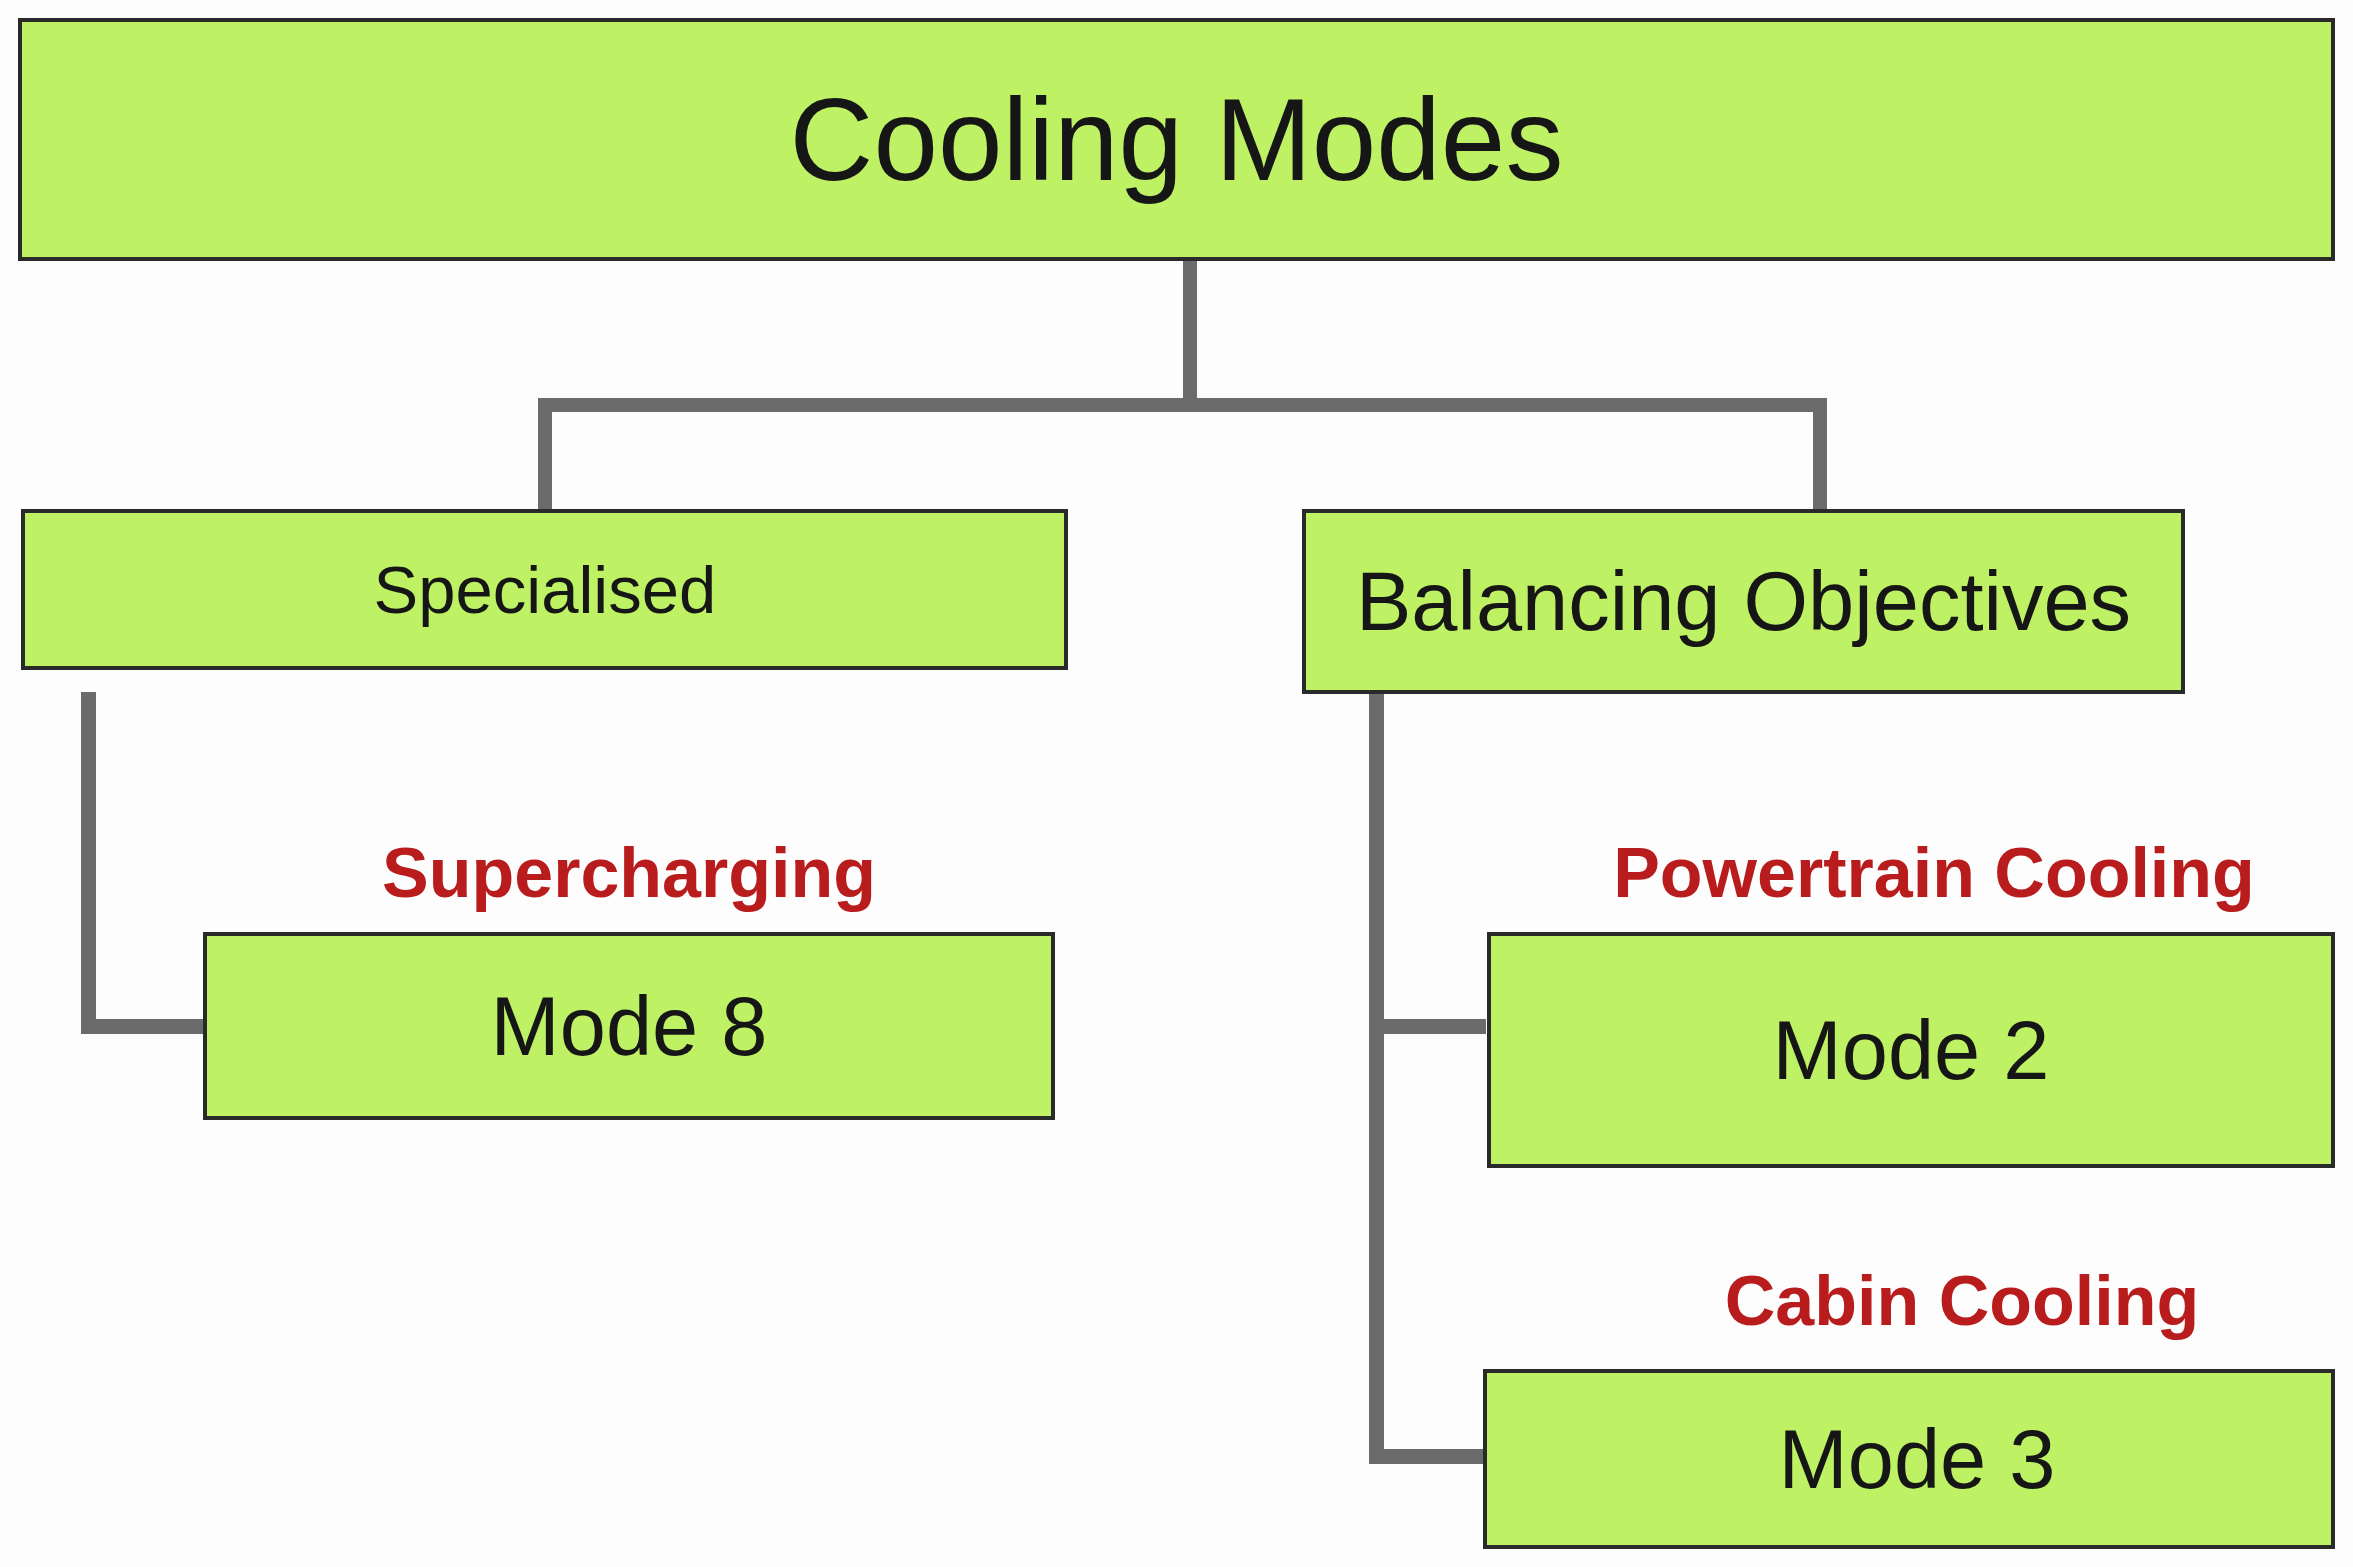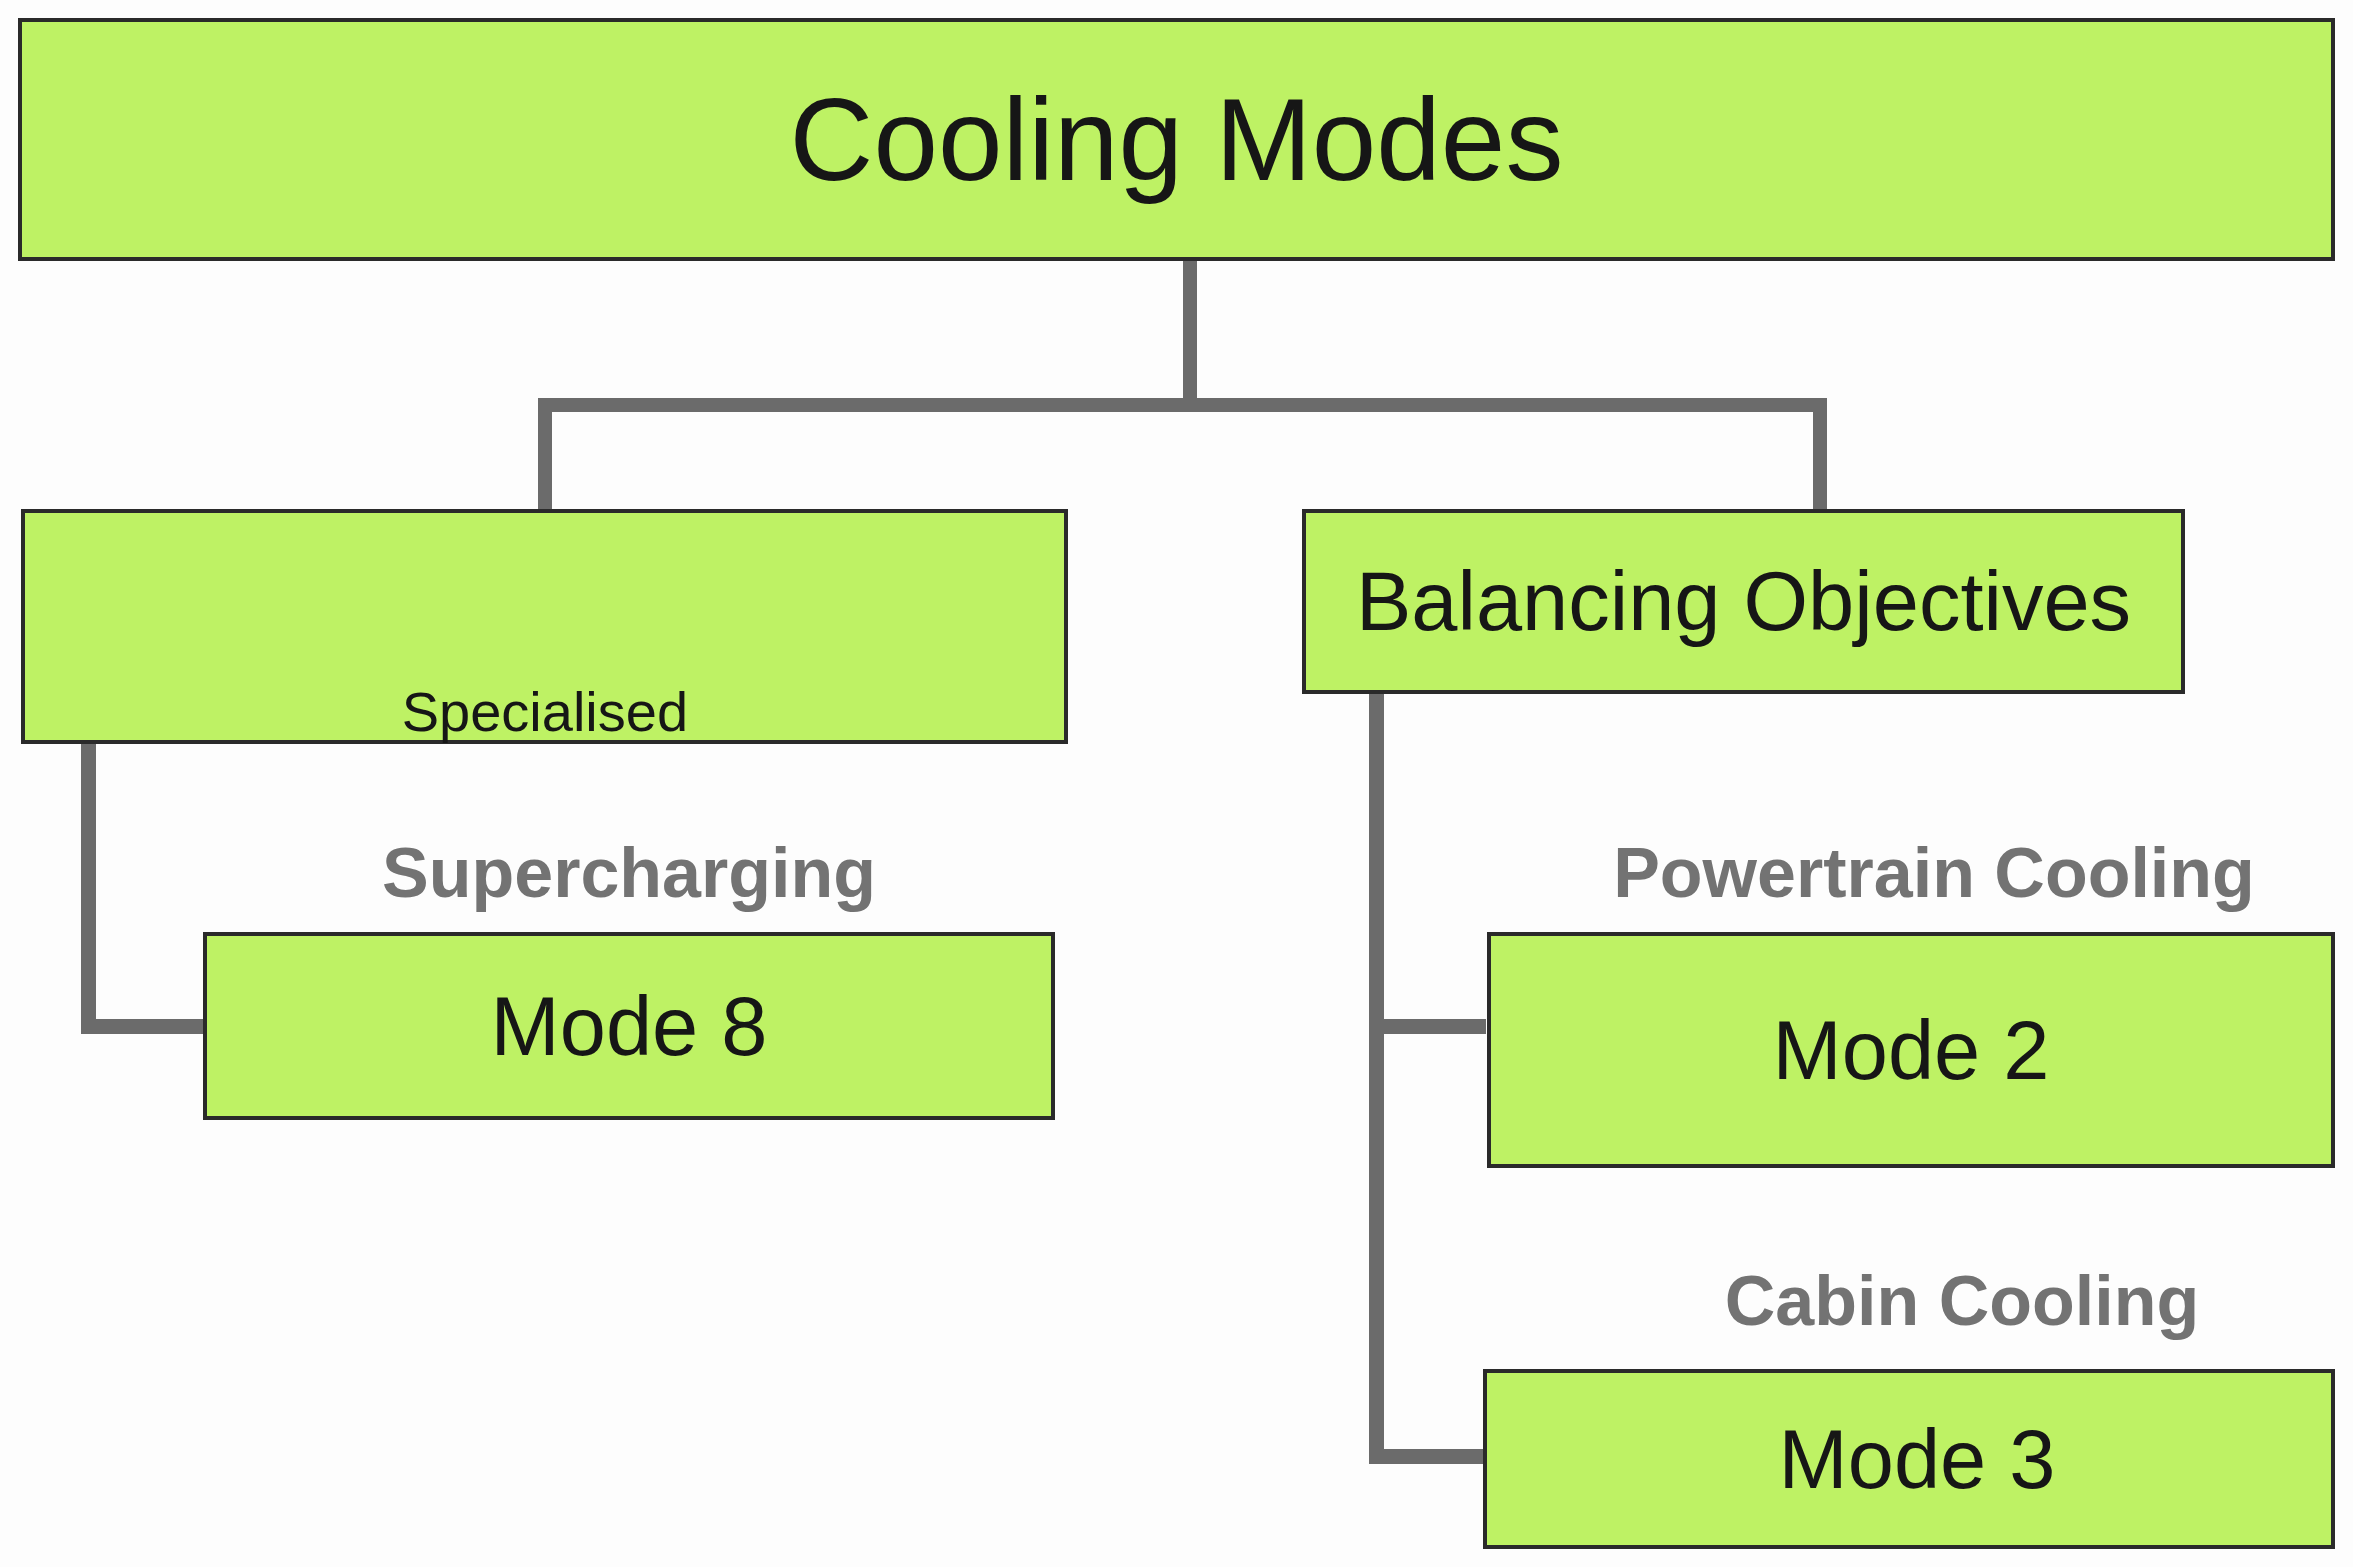--- a/index.html
+++ b/index.html
@@ -36,24 +36,24 @@
   .caption{
     position:absolute;
     display:flex;
     align-items:center;
     justify-content:center;
     text-align:center;
     font-weight:bold;
     font-size:70px;
     line-height:1;
     z-index:2;
-    color:#737373;
+    color:#b91c1c;
   }
   #box-title      {left:18px;   top:18px;   width:2317px; height:243px; font-size:116px;}
-  #box-specialised{left:21.4px;   top:509px;  width:1047px; height:235px; font-size:56px;align-items:flex-end;}
+  #box-specialised{left:21.4px;   top:509px;  width:1047px; height:161px; font-size:67px;}
   #box-balancing  {left:1302px; top:509px;  width:883px; height:185px; font-size:83px;}
   #box-mode1      {left:203px;  top:932px; width:852px;  height:188px; font-size:83px;}
   #box-mode2      {left:1487px; top:932px; width:848px;  height:236px; font-size:83px;}
   #box-mode3      {left:1483px; top:1369px; width:852px;  height:180px; font-size:83px;padding-left:16px;}
 
   #conn-center-drop{left:1183px; top:259px;  width:13.7px;   height:140px;}
   #conn-hbar       {left:538px;  top:398px;  width:1289px; height:13.7px;}
   #conn-left-drop  {left:538px;  top:398px;  width:13.7px;   height:113px;}
   #conn-right-drop {left:1813px; top:398px;  width:13.7px;   height:113px;}
   #conn-left-trunk {left:81px;   top:692px;  width:14.6px;   height:342px;}

